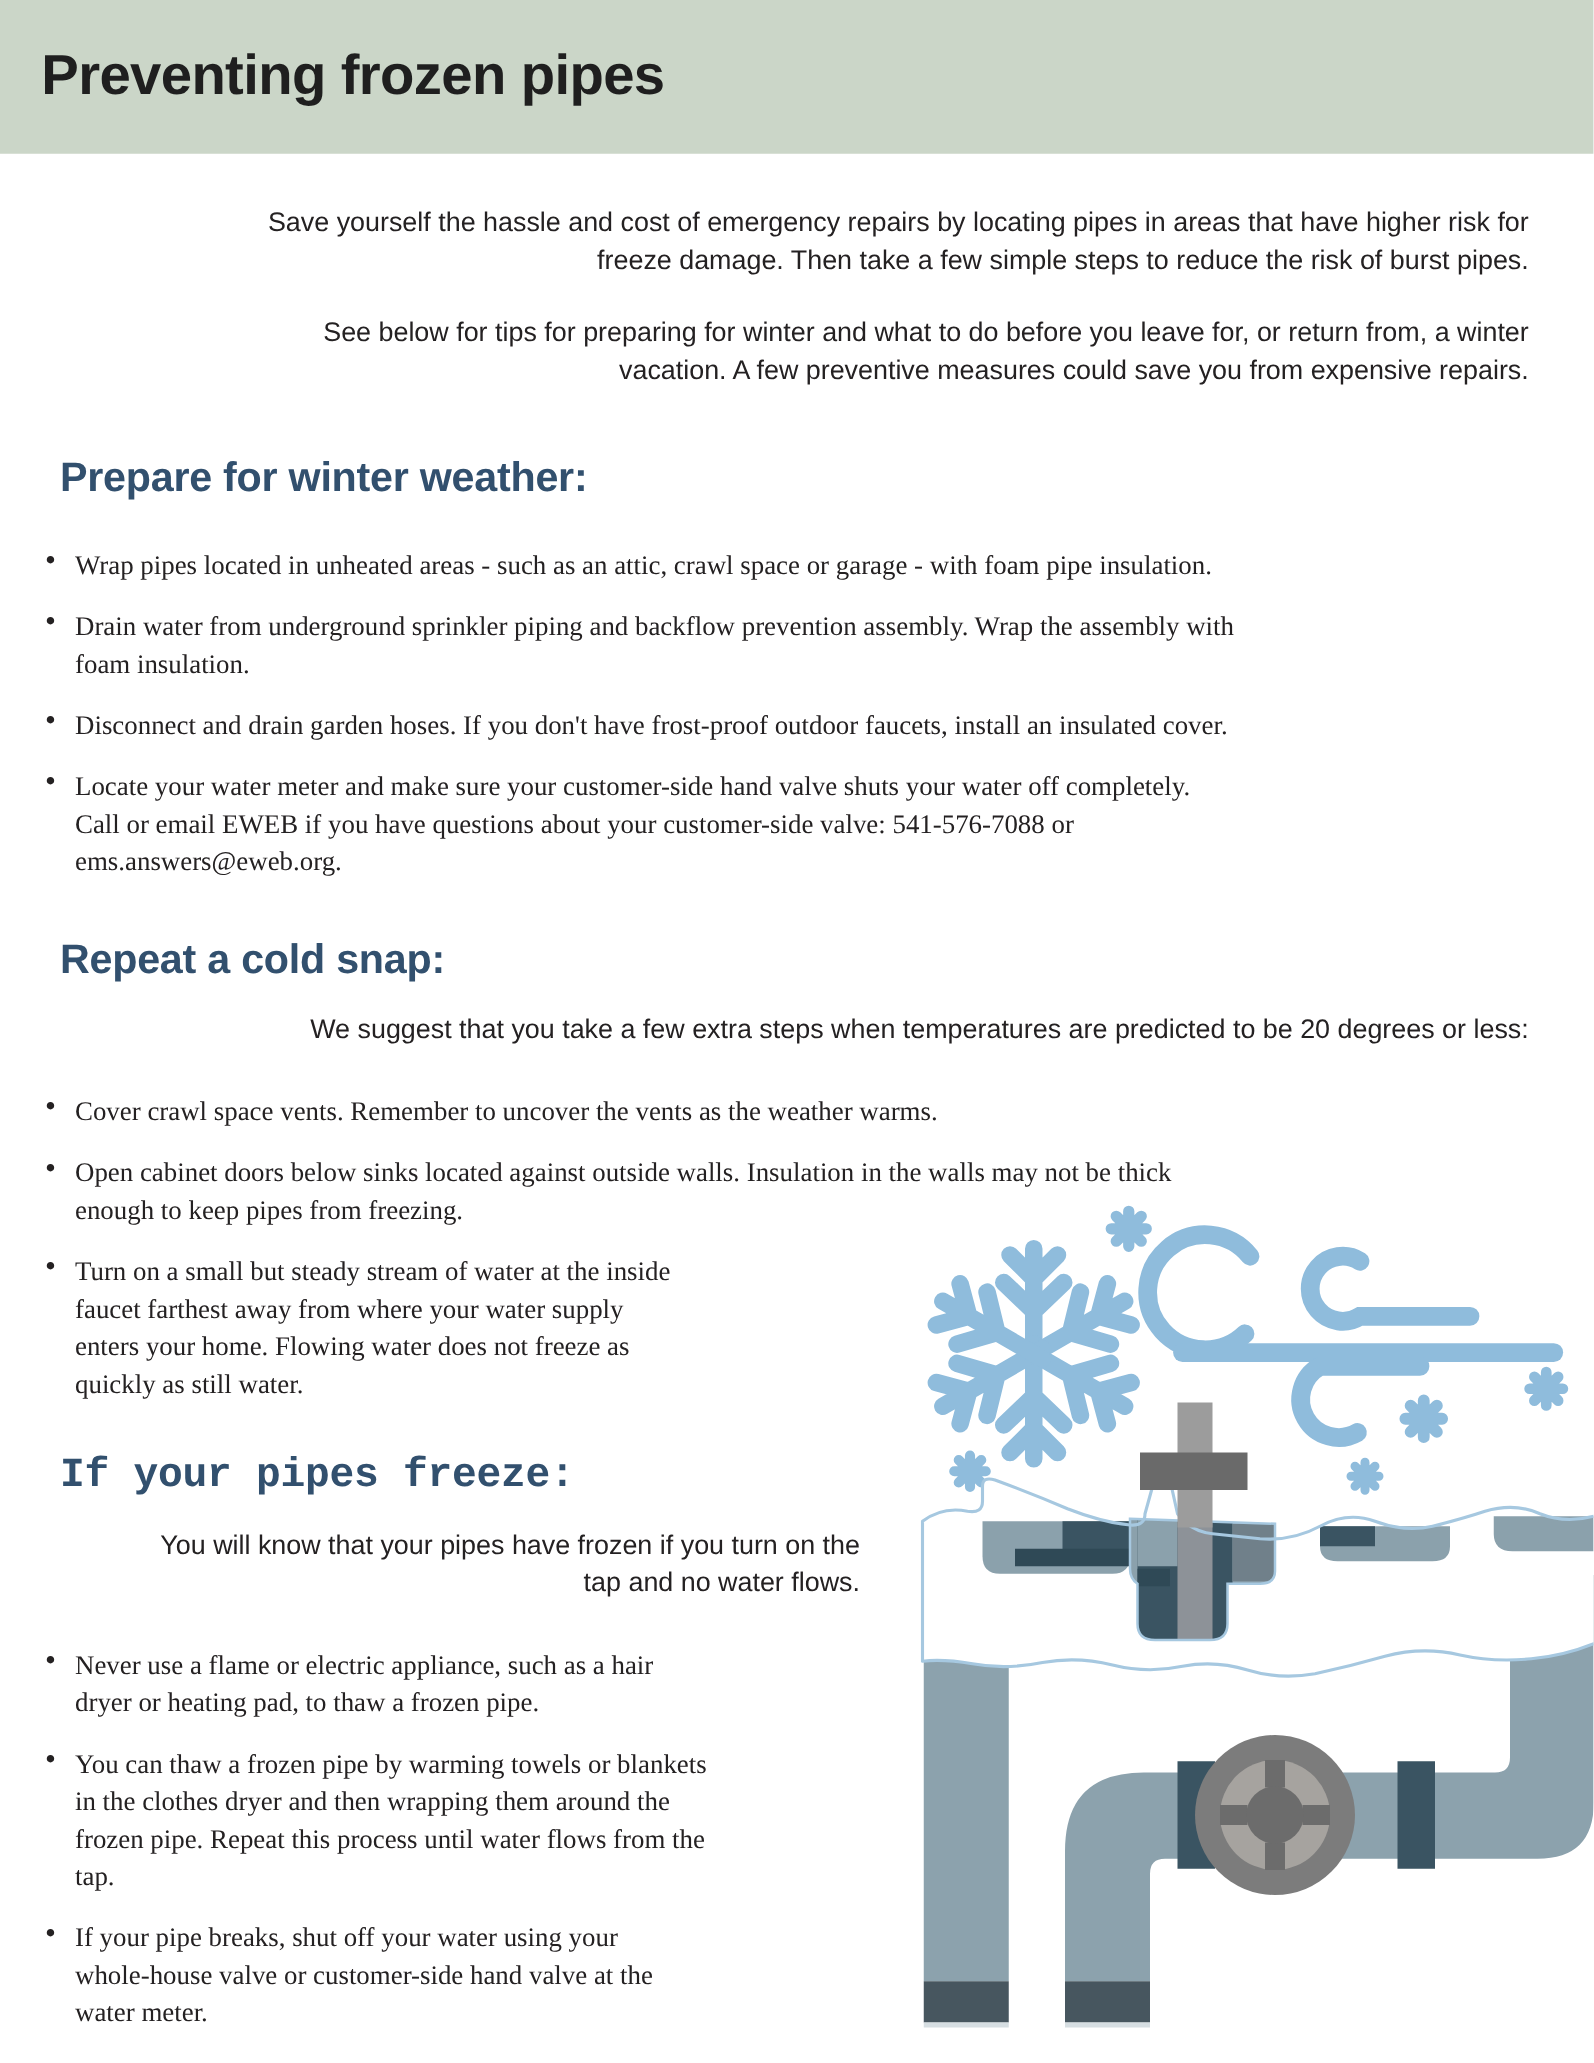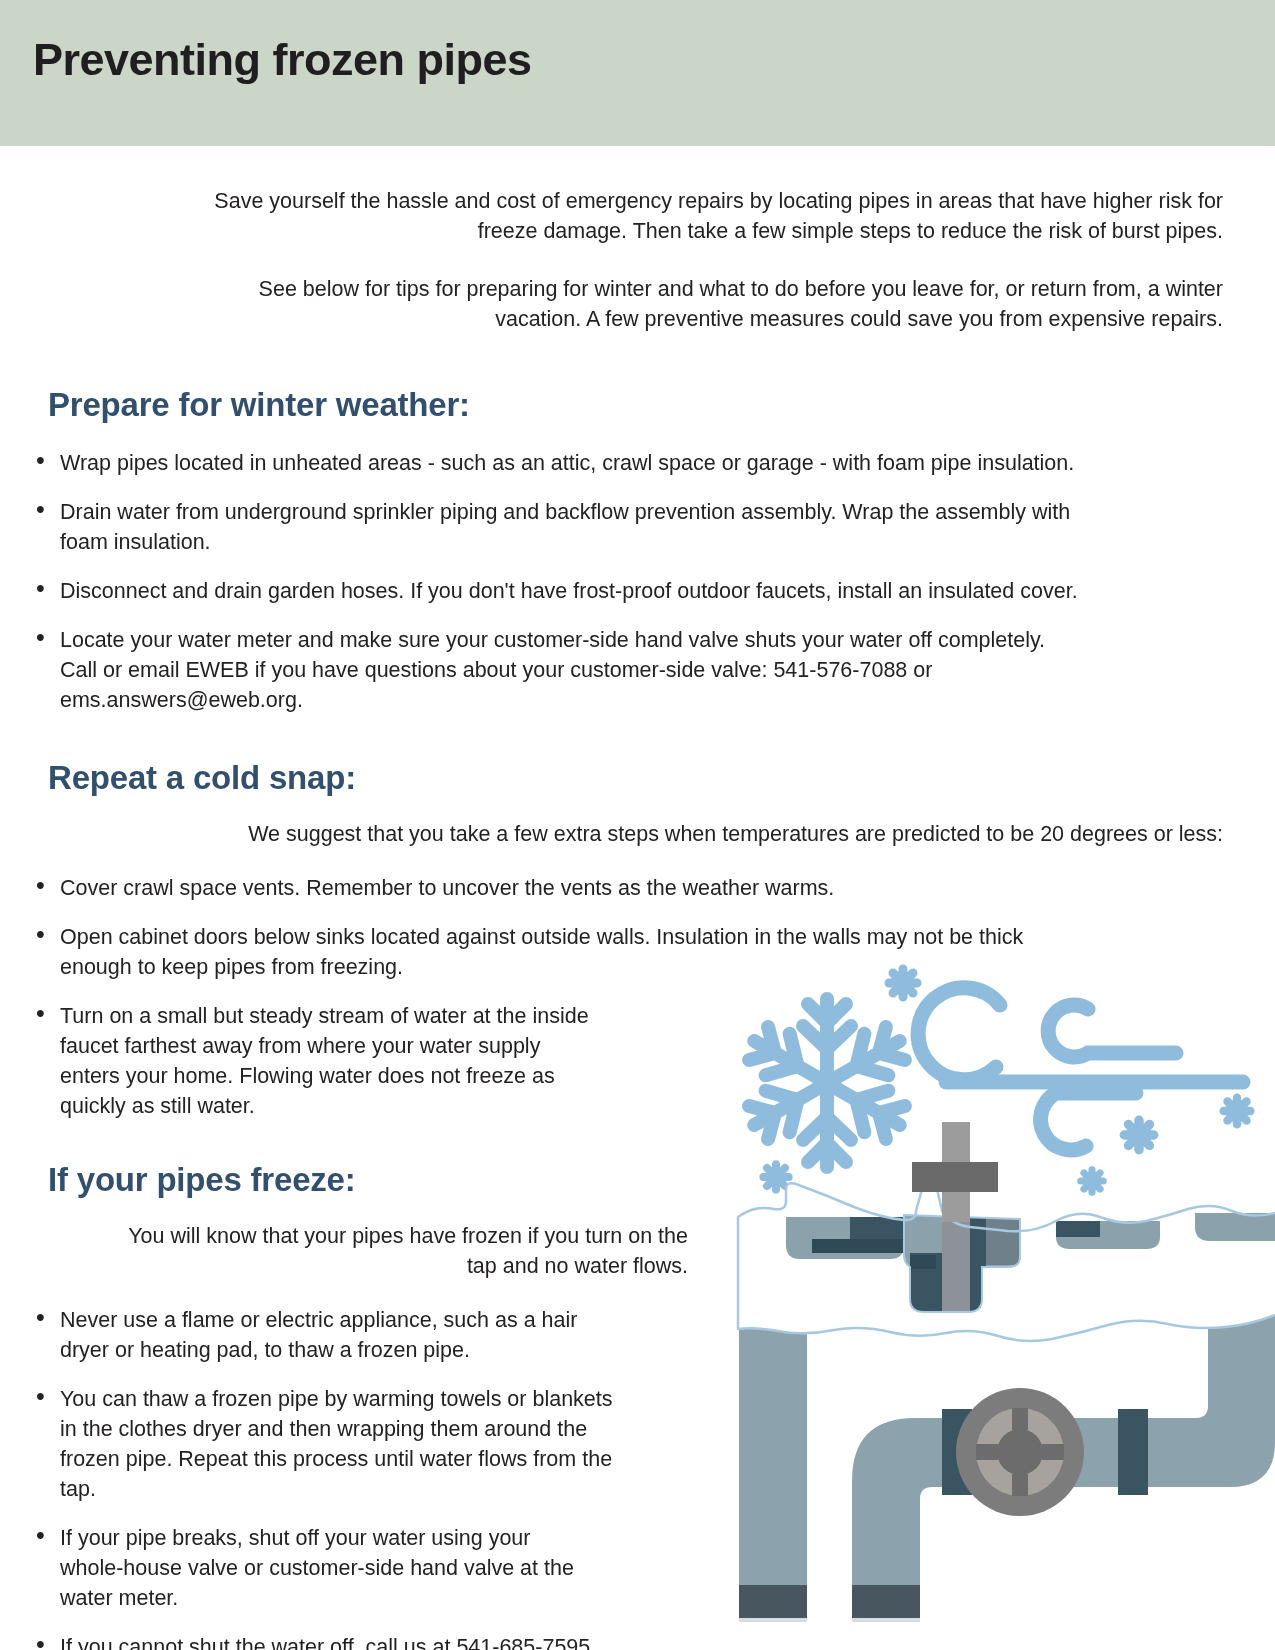--- a/index.html
+++ b/index.html
@@ -1,39 +1,39 @@
 <!DOCTYPE html>
 <html><head>
 <meta charset="utf-8">
 <style>
   html,body{margin:0;padding:0;background:#ffffff;}
   .page{
     position:relative;width:1275px;height:1650px;margin:0 auto;background:#ffffff;
     font-family:"Liberation Sans","DejaVu Sans",sans-serif;color:#242122;overflow:hidden;
   }
-  .band{height:146px;background:#cbd6c8;}
+  .band{height:123px;background:#cbd6c8;}
   .band h1{
     margin:0;padding:34px 0 0 33px;font-size:45px;font-weight:bold;
     letter-spacing:-0.5px;color:#1f1f1f;
   }
   .content{padding:0 30px 0 33px;}
   .para{
     font-size:21.5px;line-height:30px;white-space:pre-line;margin:0;max-width:1190px;text-align:right;
   }
   .p1{margin-top:40px;}
   .p2{margin-top:28px;}
   h2{
     font-size:33px;font-weight:bold;color:#32506e;margin:15px;letter-spacing:-0.2px;
   }
   .h2-prepare{margin-top:52px;}
   .h2-cold{margin-top:44px;}
-  .h2-freeze{margin-top:40px;}
+  .h2-freeze{margin-top:40px;font-family:Liberation Mono, monospace;}
   .cold-intro{margin-top:22px;}
   .freeze-intro{margin-top:22px;}
-  ul.bullets{list-style:none;margin:24px 0 0 0;padding:0;max-width:1205px;}
+  ul.bullets{list-style:none;margin:36px 0 0 0;padding:0;max-width:1205px;font-family:Liberation Serif, serif;}
   ul.bullets li{
     position:relative;padding-left:27px;margin:0 0 19px 0;
     font-size:21.5px;line-height:30px;
   }
   ul.bullets li::before{
     content:"\2022";position:absolute;left:3px;top:-3px;font-size:25px;color:#242122;
   }
   ul.bullets li span{white-space:pre-line;display:block;}
   .narrow{max-width:655px;}
   .illustration{

